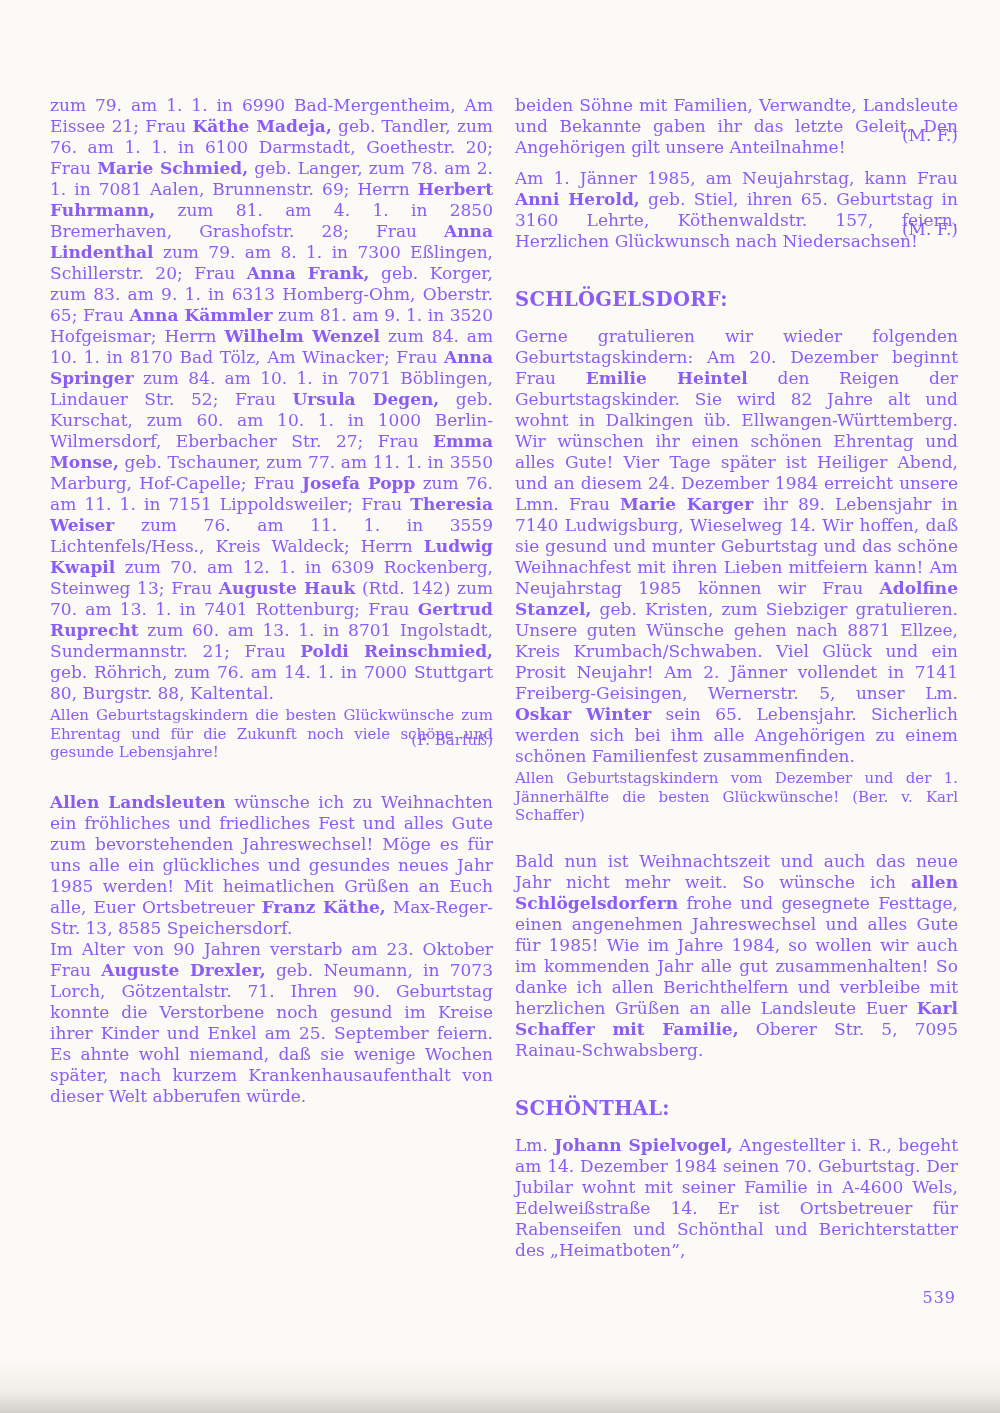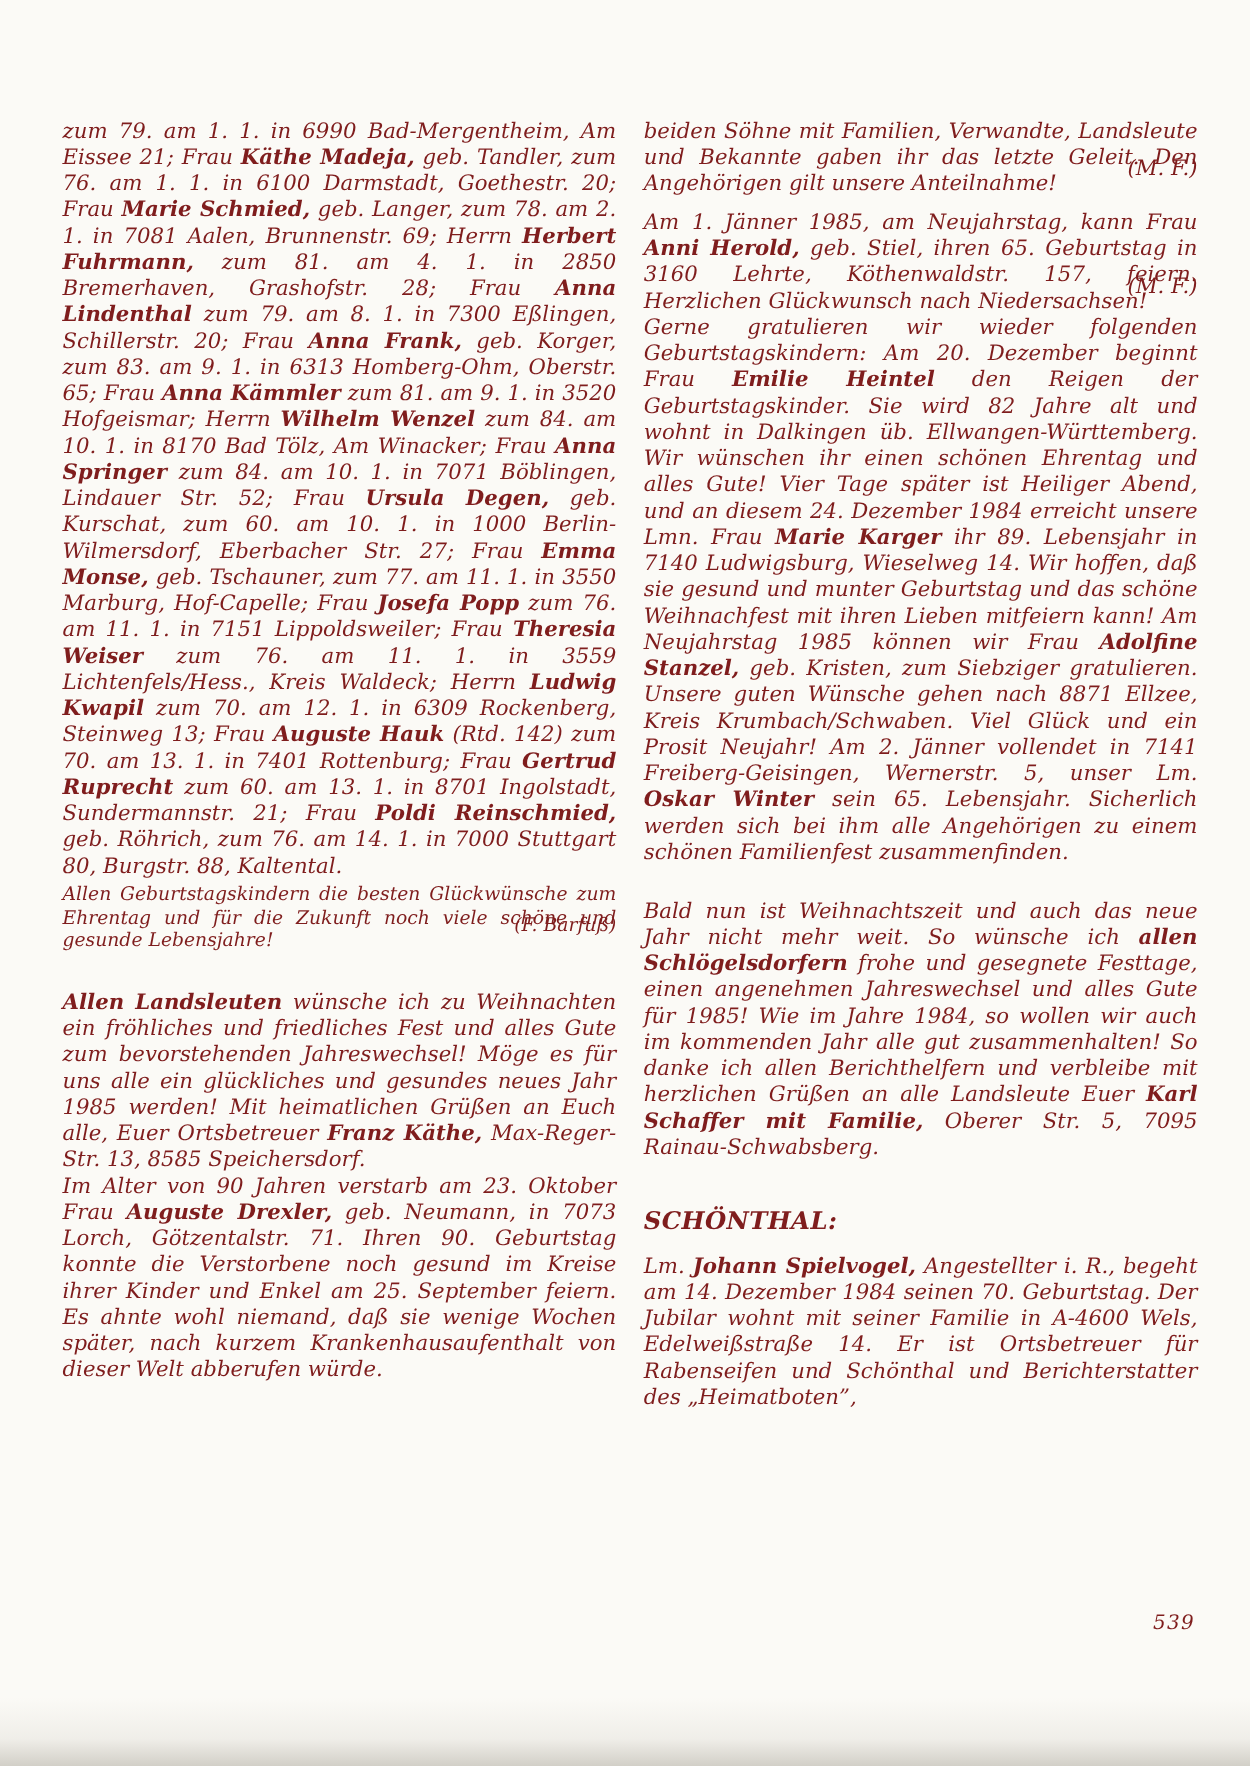--- a/index.html
+++ b/index.html
@@ -5,23 +5,22 @@
   html, body { margin: 0; padding: 0; }
   body {
     width: 1000px; height: 1413px;
     background: #f4f3ef;
     font-family: "DejaVu Serif", "Liberation Serif", serif;
   }
   .page {
     position: relative;
     width: 1000px; height: 1413px;
     background: #fbfaf6;
-    color: #7f1d1d;
+    color: #8b5cf6;
     overflow: hidden;
-    font-style: italic;
   }
   .content {
     position: absolute;
     left: 50px; top: 95px;
     width: 908px;
     display: flex;
     gap: 22px;
   }
   .col { width: 443px; }
   .col p { margin: 0; text-align: justify; position: relative; }
@@ -65,21 +64,23 @@
     <section class="col">
       <p class="body"><span>zum 79. am 1. 1. in 6990 Bad-Mergentheim, Am Eissee 21; Frau </span><b>Käthe Madeja,</b><span> geb. Tandler, zum 76. am 1. 1. in 6100 Darmstadt, Goethestr. 20; Frau </span><b>Marie Schmied,</b><span> geb. Langer, zum 78. am 2. 1. in 7081 Aalen, Brunnenstr. 69; Herrn </span><b>Herbert Fuhrmann,</b><span> zum 81. am 4. 1. in 2850 Bremerhaven, Grashofstr. 28; Frau </span><b>Anna Lindenthal</b><span> zum 79. am 8. 1. in 7300 Eßlingen, Schillerstr. 20; Frau </span><b>Anna Frank,</b><span> geb. Korger, zum 83. am 9. 1. in 6313 Homberg-Ohm, Oberstr. 65; Frau </span><b>Anna Kämmler</b><span> zum 81. am 9. 1. in 3520 Hofgeismar; Herrn </span><b>Wilhelm Wenzel</b><span> zum 84. am 10. 1. in 8170 Bad Tölz, Am Winacker; Frau </span><b>Anna Springer</b><span> zum 84. am 10. 1. in 7071 Böblingen, Lindauer Str. 52; Frau </span><b>Ursula Degen,</b><span> geb. Kurschat, zum 60. am 10. 1. in 1000 Berlin-Wilmersdorf, Eberbacher Str. 27; Frau </span><b>Emma Monse,</b><span> geb. Tschauner, zum 77. am 11. 1. in 3550 Marburg, Hof-Capelle; Frau </span><b>Josefa Popp</b><span> zum 76. am 11. 1. in 7151 Lippoldsweiler; Frau </span><b>Theresia Weiser</b><span> zum 76. am 11. 1. in 3559 Lichtenfels/Hess., Kreis Waldeck; Herrn </span><b>Ludwig Kwapil</b><span> zum 70. am 12. 1. in 6309 Rockenberg, Steinweg 13; Frau </span><b>Auguste Hauk</b><span> (Rtd. 142) zum 70. am 13. 1. in 7401 Rottenburg; Frau </span><b>Gertrud Ruprecht</b><span> zum 60. am 13. 1. in 8701 Ingolstadt, Sundermannstr. 21; Frau </span><b>Poldi Reinschmied,</b><span> geb. Röhrich, zum 76. am 14. 1. in 7000 Stuttgart 80, Burgstr. 88, Kaltental.</span></p>
       <p class="small tight"><span>Allen Geburtstagskindern die besten Glückwünsche zum Ehrentag und für die Zukunft noch viele schöne und gesunde Lebensjahre!</span><span class="sig">(F. Barfuß)</span></p>
       <p class="body mt-30"><b>Allen Landsleuten</b><span> wünsche ich zu Weihnachten ein fröhliches und friedliches Fest und alles Gute zum bevorstehenden Jahreswechsel! Möge es für uns alle ein glückliches und gesundes neues Jahr 1985 werden! Mit heimatlichen Grüßen an Euch alle, Euer Ortsbetreuer </span><b>Franz Käthe,</b><span> Max-Reger-Str. 13, 8585 Speichersdorf.</span></p>
       <p class="body"><span>Im Alter von 90 Jahren verstarb am 23. Oktober Frau </span><b>Auguste Drexler,</b><span> geb. Neumann, in 7073 Lorch, Götzentalstr. 71. Ihren 90. Geburtstag konnte die Verstorbene noch gesund im Kreise ihrer Kinder und Enkel am 25. September feiern. Es ahnte wohl niemand, daß sie wenige Wochen später, nach kurzem Krankenhausaufenthalt von dieser Welt abberufen würde.</span></p>
     </section>
 
     <section class="col">
       <p class="body"><span>beiden Söhne mit Familien, Verwandte, Landsleute und Bekannte gaben ihr das letzte Geleit. Den Angehörigen gilt unsere Anteilnahme!</span><span class="sig">(M. F.)</span></p>
       <p class="body mt-10"><span>Am 1. Jänner 1985, am Neujahrstag, kann Frau </span><b>Anni Herold,</b><span> geb. Stiel, ihren 65. Geburtstag in 3160 Lehrte, Köthenwaldstr. 157, feiern. Herzlichen Glückwunsch nach Niedersachsen!</span><span class="sig">(M. F.)</span></p>
+      <h2 class="heading">SCHLÖGELSDORF:</h2>
       <p class="body"><span>Gerne gratulieren wir wieder folgenden Geburtstagskindern: Am 20. Dezember beginnt Frau </span><b>Emilie Heintel</b><span> den Reigen der Geburtstagskinder. Sie wird 82 Jahre alt und wohnt in Dalkingen üb. Ellwangen-Württemberg. Wir wünschen ihr einen schönen Ehrentag und alles Gute! Vier Tage später ist Heiliger Abend, und an diesem 24. Dezember 1984 erreicht unsere Lmn. Frau </span><b>Marie Karger</b><span> ihr 89. Lebensjahr in 7140 Ludwigsburg, Wieselweg 14. Wir hoffen, daß sie gesund und munter Geburtstag und das schöne Weihnachfest mit ihren Lieben mitfeiern kann! Am Neujahrstag 1985 können wir Frau </span><b>Adolfine Stanzel,</b><span> geb. Kristen, zum Siebziger gratulieren. Unsere guten Wünsche gehen nach 8871 Ellzee, Kreis Krumbach/Schwaben. Viel Glück und ein Prosit Neujahr! Am 2. Jänner vollendet in 7141 Freiberg-Geisingen, Wernerstr. 5, unser Lm. </span><b>Oskar Winter</b><span> sein 65. Lebensjahr. Sicherlich werden sich bei ihm alle Angehörigen zu einem schönen Familienfest zusammenfinden.</span></p>
+      <p class="small tight"><span>Allen Geburtstagskindern vom Dezember und der 1. Jännerhälfte die besten Glückwünsche! (Ber. v. Karl Schaffer)</span></p>
       <p class="body mt-26"><span>Bald nun ist Weihnachtszeit und auch das neue Jahr nicht mehr weit. So wünsche ich </span><b>allen Schlögelsdorfern</b><span> frohe und gesegnete Festtage, einen angenehmen Jahreswechsel und alles Gute für 1985! Wie im Jahre 1984, so wollen wir auch im kommenden Jahr alle gut zusammenhalten! So danke ich allen Berichthelfern und verbleibe mit herzlichen Grüßen an alle Landsleute Euer </span><b>Karl Schaffer mit Familie,</b><span> Oberer Str. 5, 7095 Rainau-Schwabsberg.</span></p>
       <h2 class="heading">SCHÖNTHAL:</h2>
       <p class="body"><span>Lm. </span><b>Johann Spielvogel,</b><span> Angestellter i. R., begeht am 14. Dezember 1984 seinen 70. Geburtstag. Der Jubilar wohnt mit seiner Familie in A-4600 Wels, Edelweißstraße 14. Er ist Ortsbetreuer für Rabenseifen und Schönthal und Berichterstatter des „Heimatboten”,</span></p>
     </section>
 
   </div>
 
   <div class="page-number">539</div>
 
   <div class="scan-shadow-bottom"></div>

